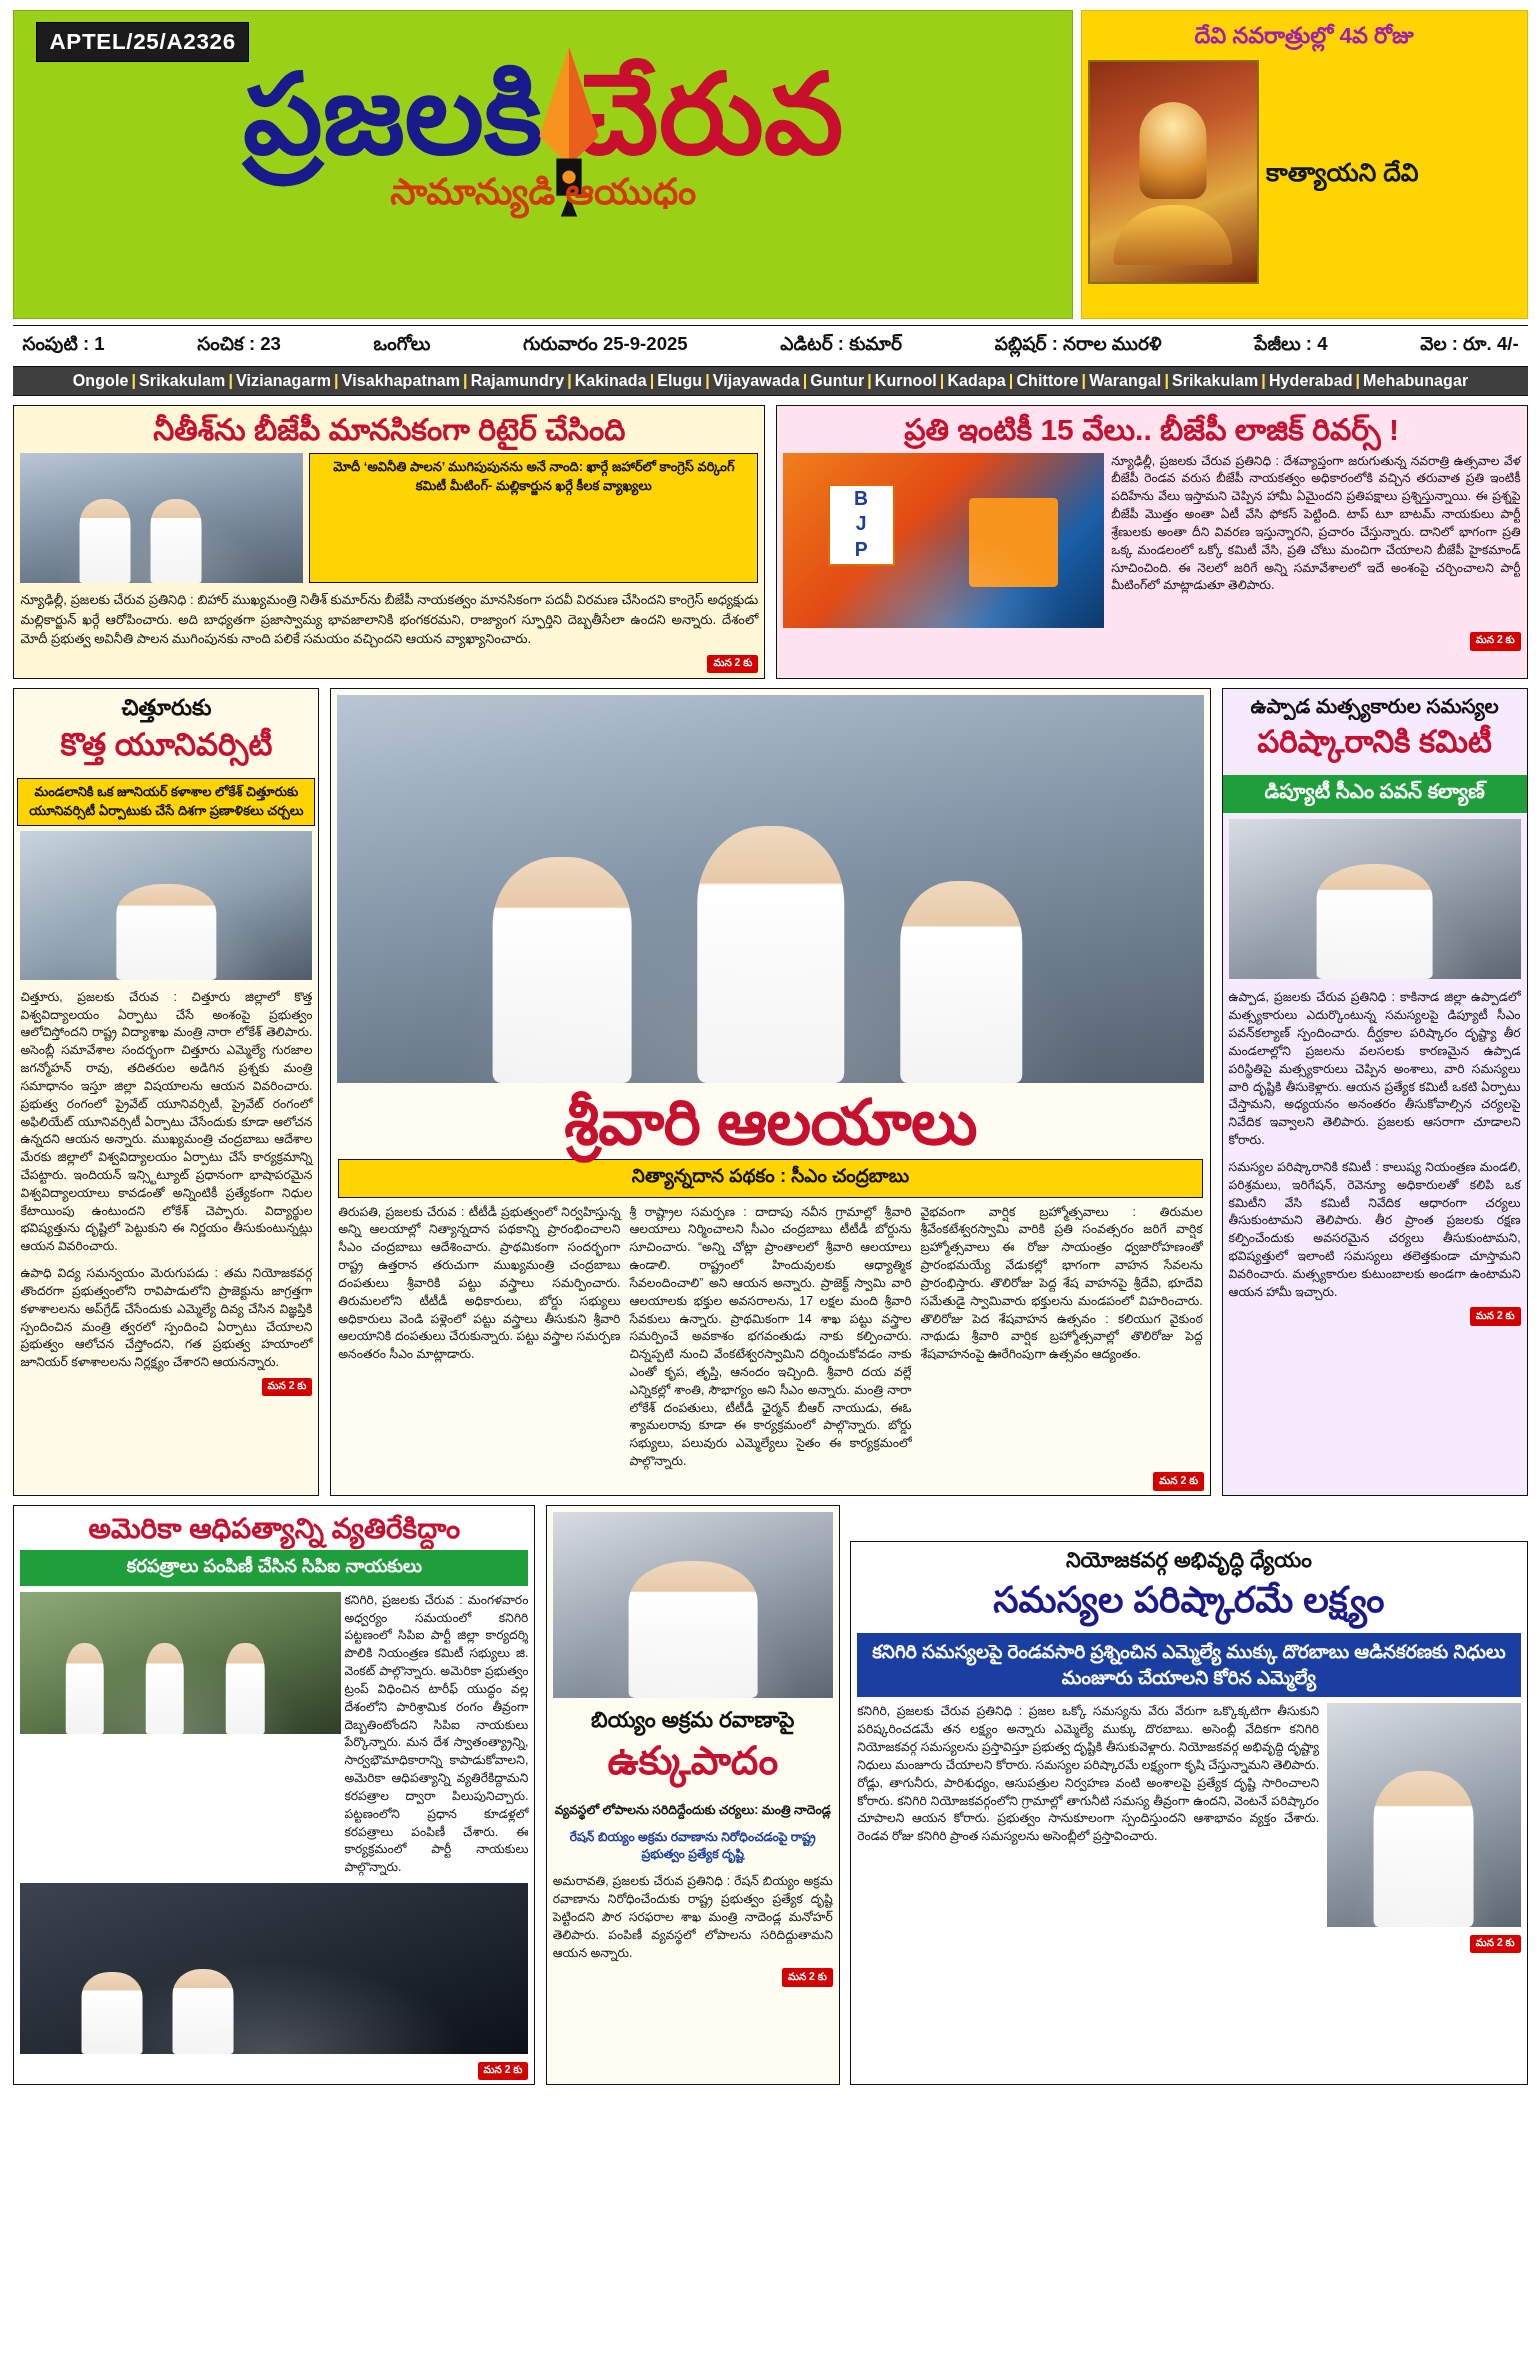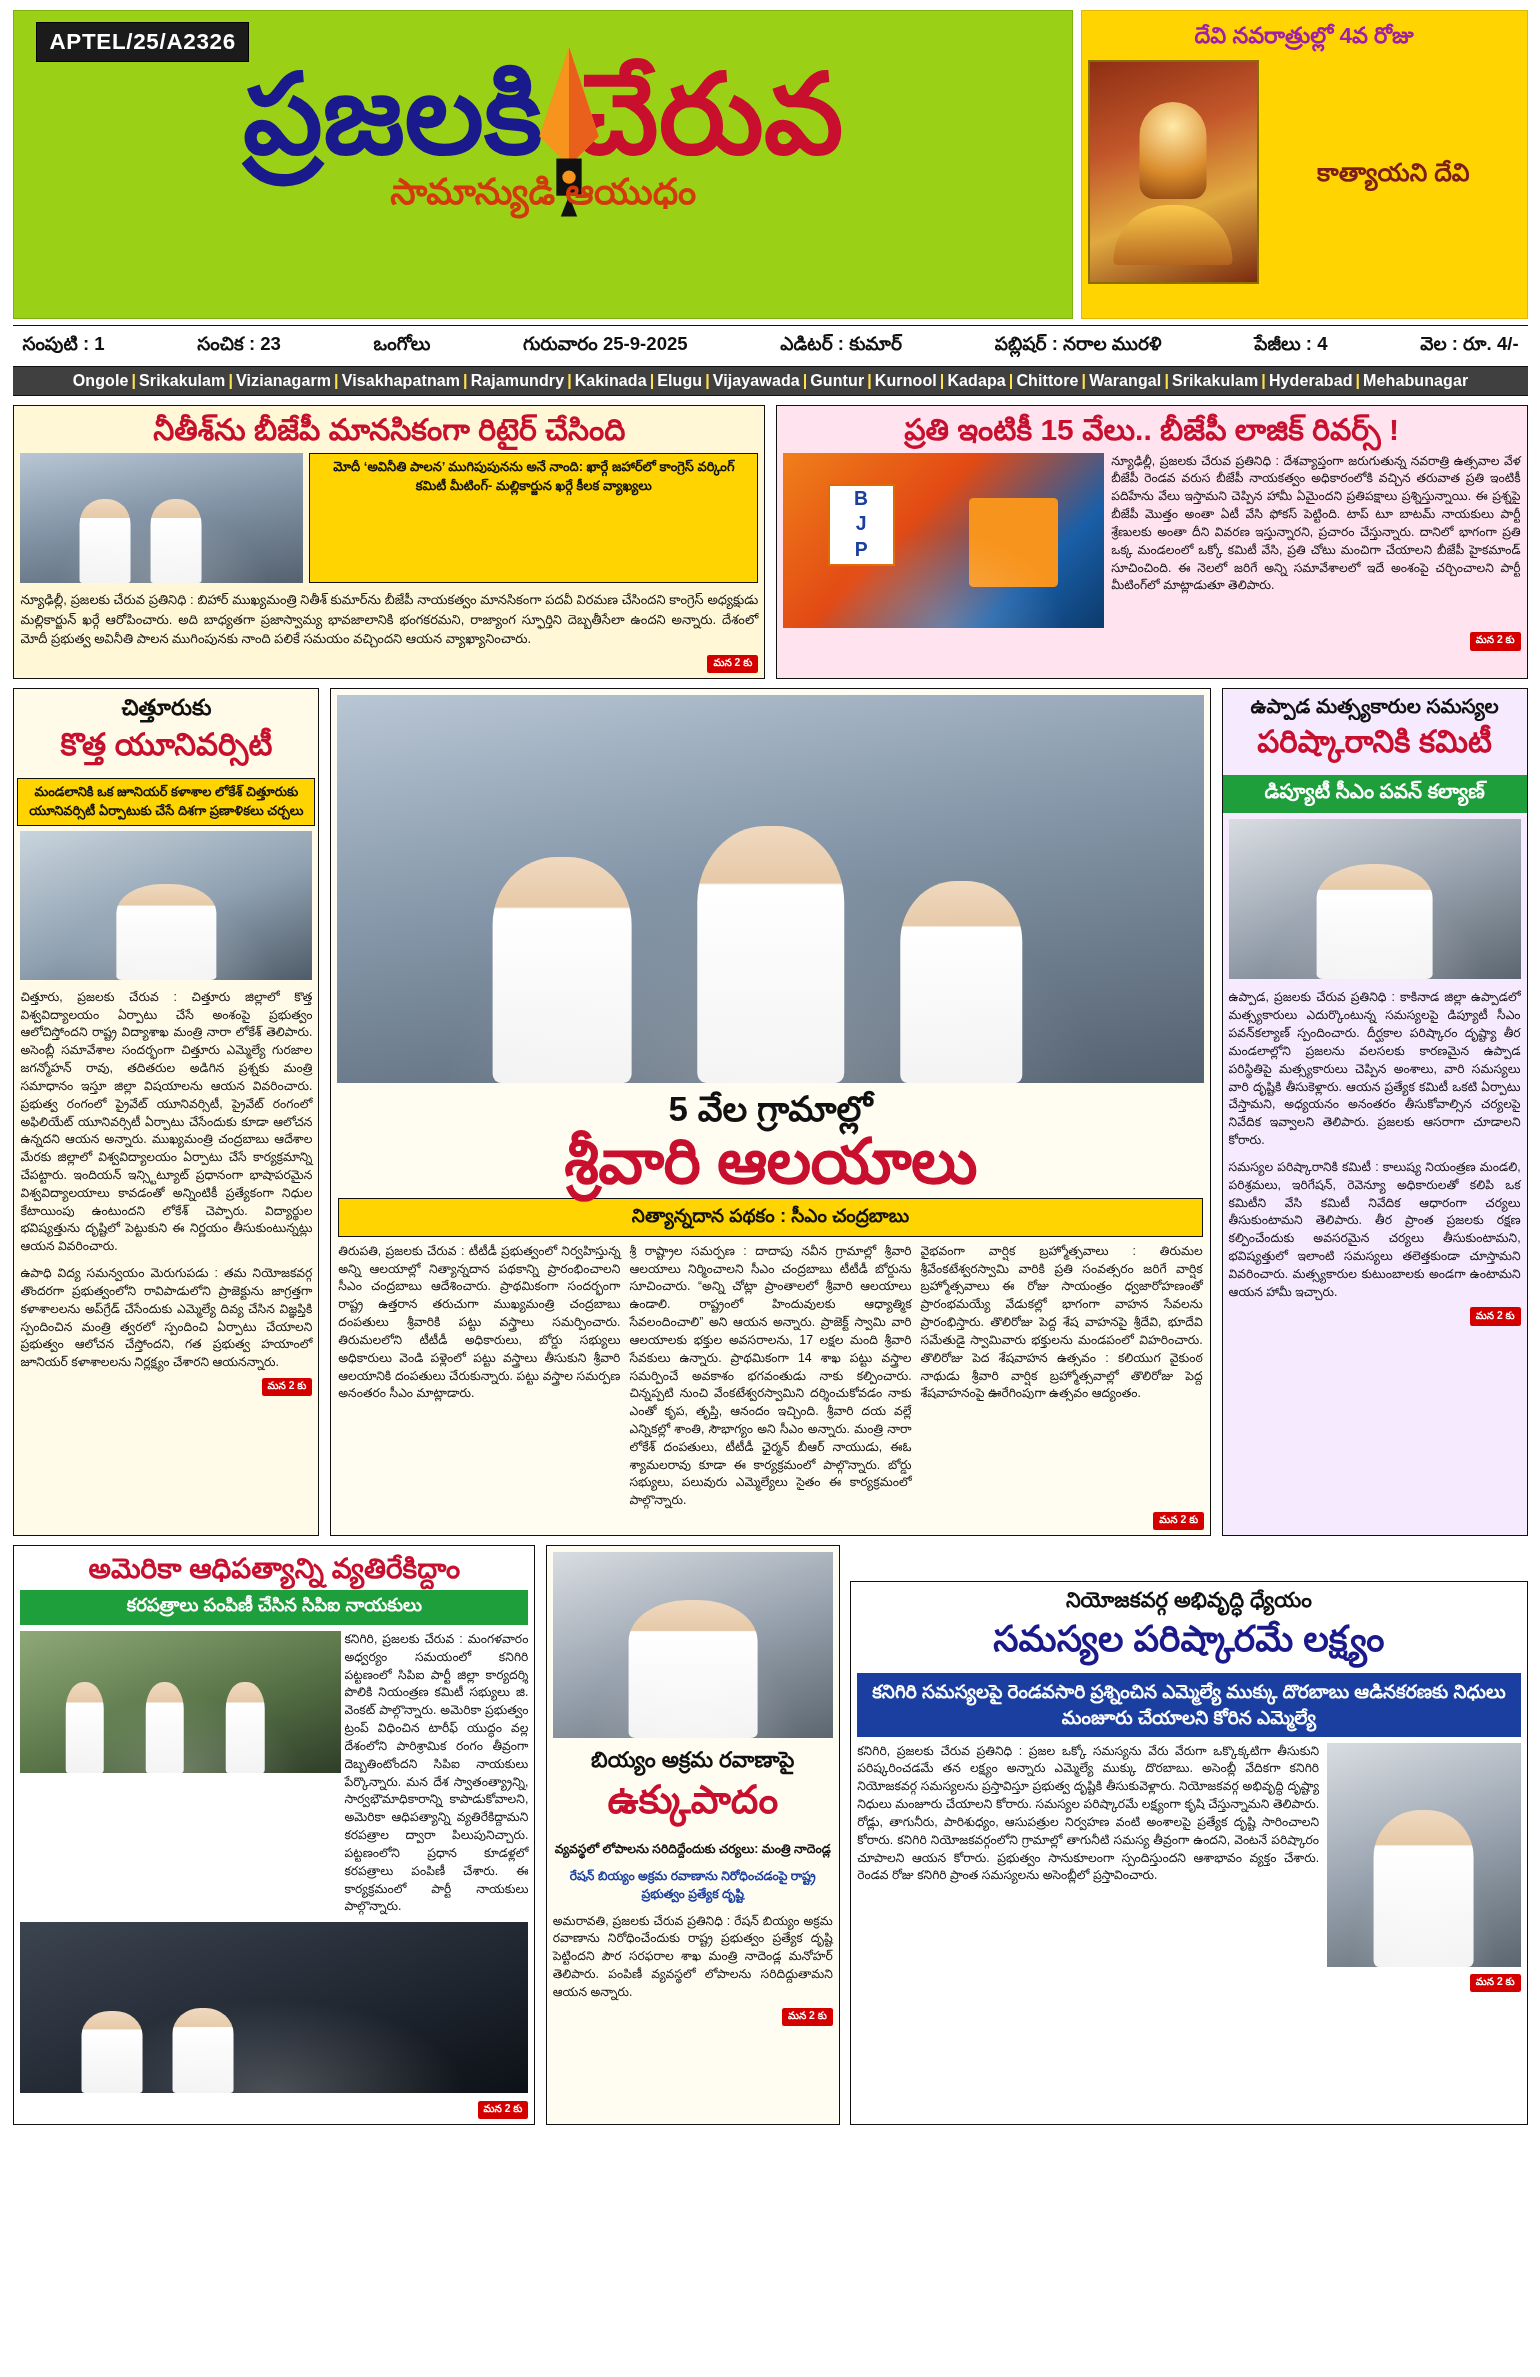--- a/index.html
+++ b/index.html
@@ -66,21 +66,21 @@
     content:""; position:absolute; left:50%; top:18%; transform:translateX(-50%);
     width:67px; height:97px; border-radius:34px 34px 15px 15px;
     background:radial-gradient(circle at 50% 25%, #ffe9a8, #d98b2b 60%, #8c4512);
   }
   .deity-photo:after{
     content:""; position:absolute; left:50%; bottom:8%; transform:translateX(-50%);
     width:119px; height:60px; border-radius:60px 60px 4.5px 4.5px;
     background:linear-gradient(180deg,#ffcf4d,#b5651d);
     opacity:.85;
   }
-  .deity-name { color:#7f1d1d; font-weight:bold; font-size:25px; line-height:1.25; text-align:center; flex:1 1 auto;}
+  .deity-name { color:#0f172a; font-weight:bold; font-size:25px; line-height:1.25; flex:1 1 auto;}
 
   
   .infobar {
     margin-top:6px; border-top:1.5px solid #111; border-bottom:1.5px solid #111;
     display:flex; justify-content:space-between; align-items:center;
     font-size:18.6px; font-weight:bold; padding:6.7px 9px; color:#111;
   }
   .infobar span { white-space:nowrap; }
   .citybar {
     background:#404040; color:#fff; font-size:16px; font-weight:bold;
@@ -240,21 +240,20 @@
       <div class="body-text small">ఉపాధి విద్య సమన్వయం మెరుగుపడు : తమ నియోజకవర్గ తొందరగా ప్రభుత్వంలోని రావిపాడులోని ప్రాజెక్టును జాగ్రత్తగా కళాశాలలను అప్‌గ్రేడ్ చేసేందుకు ఎమ్మెల్యే దివ్య చేసిన విజ్ఞప్తికి స్పందించిన మంత్రి త్వరలో స్పందించి ఏర్పాటు చేయాలని ప్రభుత్వం ఆలోచన చేస్తోందని, గత ప్రభుత్వ హయాంలో జూనియర్ కళాశాలలను నిర్లక్ష్యం చేశారని ఆయనన్నారు.</div>
       <div class="tag-row"><span class="logo-badge">మన 2 కు</span></div>
     </div>
 
     <div class="box" style="flex:1 1 auto; background:#fffdf2;">
       <div class="photo crowd" style="height:388px; margin:6px;">
         <div class="figure" style="width:16%; left:26%; height:58%;"></div>
         <div class="figure" style="width:17%; left:50%; height:66%;"></div>
         <div class="figure" style="width:14%; left:72%; height:52%;"></div>
       </div>
-      <div class="center-head-1">5 వేల గ్రామాల్లో</div>
       <div class="center-head-2">శ్రీవారి ఆలయాలు</div>
       <div class="center-strip">నిత్యాన్నదాన పథకం : సీఎం చంద్రబాబు</div>
       <div style="display:flex; gap:9px; padding:6px 7.5px 0;">
         <div class="body-text small" style="flex:1 1 33%; padding:0;">తిరుపతి, ప్రజలకు చేరువ : టీటీడీ ప్రభుత్వంలో నిర్వహిస్తున్న అన్ని ఆలయాల్లో నిత్యాన్నదాన పథకాన్ని ప్రారంభించాలని సీఎం చంద్రబాబు ఆదేశించారు. ప్రాథమికంగా సందర్భంగా రాష్ట్ర ఉత్తరాన తరుచుగా ముఖ్యమంత్రి చంద్రబాబు దంపతులు శ్రీవారికి పట్టు వస్త్రాలు సమర్పించారు. తిరుమలలోని టీటీడీ అధికారులు, బోర్డు సభ్యులు అధికారులు వెండి పళ్లెంలో పట్టు వస్త్రాలు తీసుకుని శ్రీవారి ఆలయానికి దంపతులు చేరుకున్నారు. పట్టు వస్త్రాల సమర్పణ అనంతరం సీఎం మాట్లాడారు.</div>
         <div class="body-text small" style="flex:1 1 33%; padding:0;">శ్రీ రాష్ట్రాల సమర్పణ : దాదాపు నవీన గ్రామాల్లో శ్రీవారి ఆలయాలు నిర్మించాలని సీఎం చంద్రబాబు టీటీడీ బోర్డును సూచించారు. “అన్ని చోట్లా ప్రాంతాలలో శ్రీవారి ఆలయాలు ఉండాలి. రాష్ట్రంలో హిందువులకు ఆధ్యాత్మిక సేవలందించాలి” అని ఆయన అన్నారు. ప్రాజెక్ట్ స్వామి వారి ఆలయాలకు భక్తుల అవసరాలను, 17 లక్షల మంది శ్రీవారి సేవకులు ఉన్నారు. ప్రాథమికంగా 14 శాఖ పట్టు వస్త్రాల సమర్పించే అవకాశం భగవంతుడు నాకు కల్పించారు. చిన్నప్పటి నుంచి వేంకటేశ్వరస్వామిని దర్శించుకోవడం నాకు ఎంతో కృప, తృప్తి, ఆనందం ఇచ్చింది. శ్రీవారి దయ వల్లే ఎన్నికల్లో శాంతి, సౌభాగ్యం అని సీఎం అన్నారు. మంత్రి నారా లోకేశ్ దంపతులు, టీటీడీ ఛైర్మన్ బీఆర్ నాయుడు, ఈఓ శ్యామలరావు కూడా ఈ కార్యక్రమంలో పాల్గొన్నారు. బోర్డు సభ్యులు, పలువురు ఎమ్మెల్యేలు సైతం ఈ కార్యక్రమంలో పాల్గొన్నారు.</div>
         <div class="body-text small" style="flex:1 1 33%; padding:0;">వైభవంగా వార్షిక బ్రహ్మోత్సవాలు : తిరుమల శ్రీవేంకటేశ్వరస్వామి వారికి ప్రతి సంవత్సరం జరిగే వార్షిక బ్రహ్మోత్సవాలు ఈ రోజు సాయంత్రం ధ్వజారోహణంతో ప్రారంభమయ్యే వేడుకల్లో భాగంగా వాహన సేవలను ప్రారంభిస్తారు. తొలిరోజు పెద్ద శేష వాహనపై శ్రీదేవి, భూదేవి సమేతుడై స్వామివారు భక్తులను మండపంలో విహరించారు. తొలిరోజు పెద శేషవాహన ఉత్సవం : కలియుగ వైకుంఠ నాథుడు శ్రీవారి వార్షిక బ్రహ్మోత్సవాల్లో తొలిరోజు పెద్ద శేషవాహనంపై ఊరేగింపుగా ఉత్సవం ఆద్యంతం.</div>
       </div>
       <div class="tag-row"><span class="logo-badge">మన 2 కు</span></div>
     </div>
 

